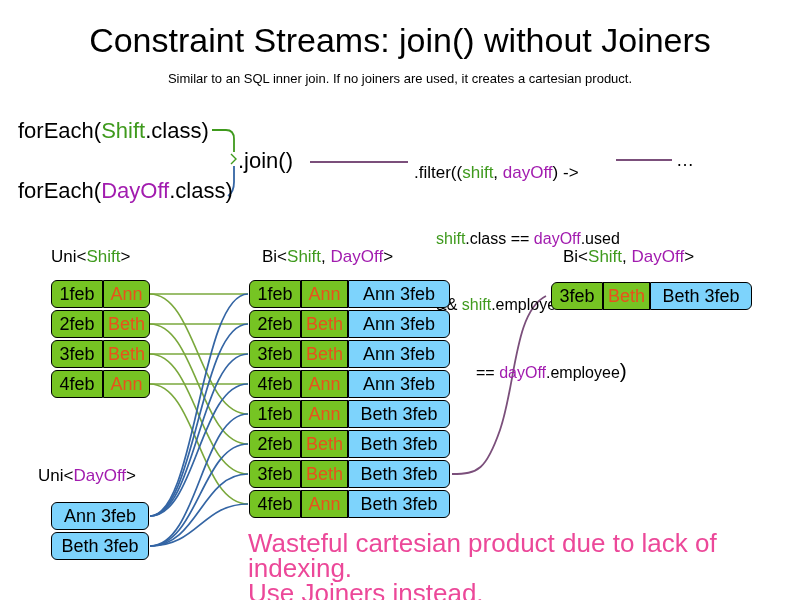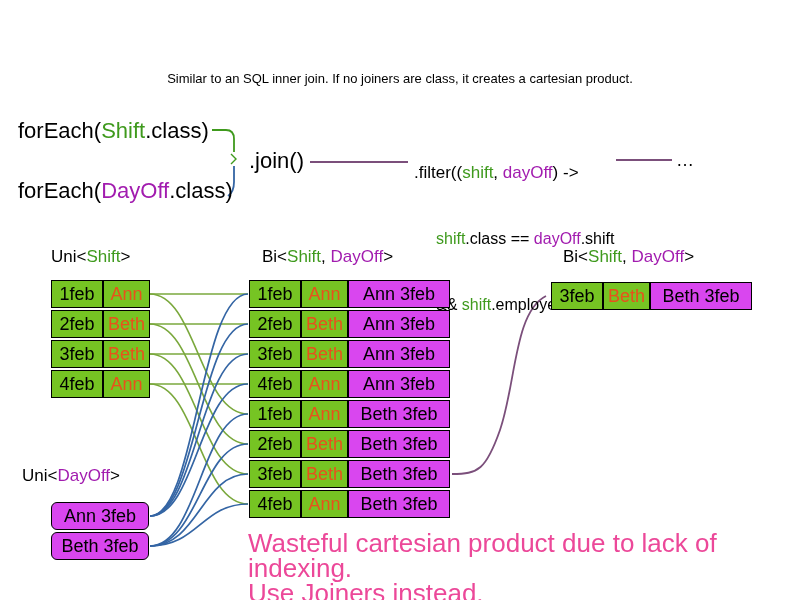--- a/index.html
+++ b/index.html
@@ -44,21 +44,21 @@
   
   .code {
     position: absolute;
     font-size: 22px;
     line-height: 22px;
     white-space: nowrap;
     color: #000;
   }
   #foreach-shift { left: 18px; top: 120px; }
   #foreach-dayoff { left: 18px; top: 180px; }
-  #join-call { left: 238px; top: 150px; margin-left: 11px; }
+  #join-call { left: 238px; top: 150px; }
   #filter-block {
     position: absolute;
     left: 414px; top: 118px;
     font-size: 16px;
     line-height: 22px;
     white-space: pre;
     color: #000;
   }
   #filter-block .l1 { display:block; font-size:17px; }
   #filter-block .l2 { display:block; padding-left: 22px; }
@@ -78,44 +78,44 @@
   .caption {
     position: absolute;
     font-size: 17px;
     line-height: 20px;
     white-space: nowrap;
     color: #000;
   }
   #cap-uni-shift   { left: 51px;  top: 247px; }
   #cap-bi-mid      { left: 262px; top: 247px; }
   #cap-bi-right    { left: 563px; top: 247px; }
-  #cap-uni-dayoff  { left: 22px;  top: 466px; }
+  #cap-uni-dayoff  { left: 38px;  top: 466px; }
 
   
   .tuple {
     position: absolute;
     display: flex;
     align-items: stretch;
     height: 28px;
     box-sizing: border-box;
   }
   .cell {
     box-sizing: border-box;
     border: 1.6px solid #000000;
-    border-radius: 0;
+    border-radius: 6px;
     display: flex;
     align-items: center;
     justify-content: center;
     font-size: 18px;
     line-height: 18px;
     height: 28px;
     overflow: hidden;
   }
   .cell.green { background: #76c423; }
-  .cell.blue  { background: #d946ef; }
+  .cell.blue  { background: #7dd3fc; }
   .cell.date  { color: #000000; }
   .cell.name  { color: #e8511c; }
   .cell.pair  { color: #000000; }
   .cell.joinL { border-top-right-radius: 0; border-bottom-right-radius: 0; border-right-width: 0.9px; }
   .cell.joinM { border-radius: 0; border-left-width: 0.9px; border-right-width: 0.9px; }
   .cell.joinR { border-top-left-radius: 0; border-bottom-left-radius: 0; border-left-width: 0.9px; }
 
   
   #warning {
     position: absolute;
@@ -168,32 +168,34 @@
 
       <path d="M150,546 C198,546 202,414 248,414"></path>
       <path d="M150,546 C198,546 202,444 248,444"></path>
       <path d="M150,546 C198,546 202,474 248,474"></path>
       <path d="M150,546 C198,546 202,504 248,504"></path>
     </g>
 
     <path d="M452,474 C478,474 486,470 500,430 C516,384 514,312 546,296" fill="none" stroke="#7b4f7b" stroke-width="1.8"></path>
   </svg>
 
-  <div id="subtitle">Similar to an SQL inner join. If no joiners are class, it creates a cartesian product.</div>
+  <div id="title">Constraint Streams: join() without Joiners</div>
+  <div id="subtitle">Similar to an SQL inner join. If no joiners are used, it creates a cartesian product.</div>
 
   <div class="code" id="foreach-shift"><span>forEach(</span><span class="g">Shift</span><span>.class)</span></div>
 
   <div class="code" id="foreach-dayoff"><span>forEach(</span><span class="b">DayOff</span><span>.class)</span></div>
 
   <div class="code" id="join-call">.join()</div>
 
   <div id="filter-block">
     <span class="l1"><span>.filter((</span><span class="g">shift</span><span>, </span><span class="b">dayOff</span><span>) -&gt;</span></span>
-    <span class="l2"><span class="g">shift</span><span>.class == </span><span class="b">dayOff</span><span>.shift</span></span>
+    <span class="l2"><span class="g">shift</span><span>.class == </span><span class="b">dayOff</span><span>.used</span></span>
     <span class="l3"><span>&amp;&amp; </span><span class="g">shift</span><span>.employee</span></span>
+    <span class="l4"><span>== </span><span class="b">dayOff</span><span>.employee</span><span class="paren-big">)</span></span>
   </div>
 
   <div id="ellipsis">…</div>
 
   <div class="caption" id="cap-uni-shift"><span>Uni&lt;</span><span class="g">Shift</span><span>&gt;</span></div>
 
   <div class="caption" id="cap-bi-mid"><span>Bi&lt;</span><span class="g">Shift</span><span>, </span><span class="b">DayOff</span><span>&gt;</span></div>
 
   <div class="caption" id="cap-bi-right"><span>Bi&lt;</span><span class="g">Shift</span><span>, </span><span class="b">DayOff</span><span>&gt;</span></div>
 

